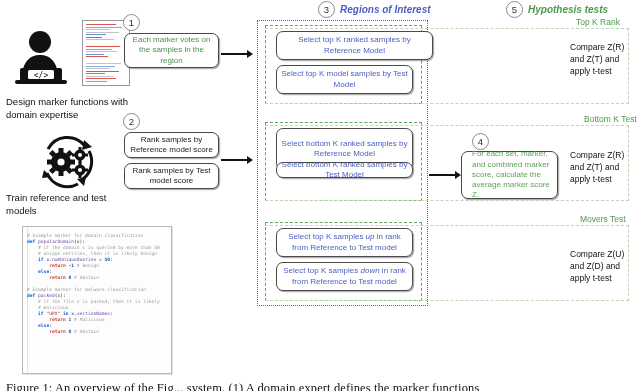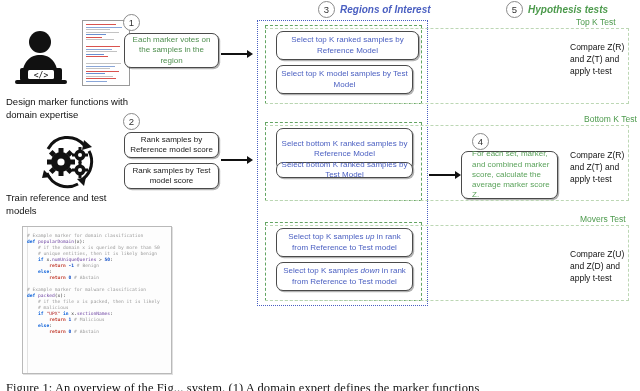--- a/index.html
+++ b/index.html
@@ -259,21 +259,21 @@
 
   <div class="abs step-circle" style="left:318px;top:1px;">3</div>
   <div class="abs sec-head blue" style="left:340px;top:4px;">Regions of Interest</div>
 
   <div class="abs step-circle" style="left:506px;top:1px;">5</div>
   <div class="abs sec-head green" style="left:528px;top:4px;">Hypothesis tests</div>
 
   <div class="abs dotted-blue" style="left:257px;top:20px;width:171px;height:286px;"></div>
 
   <div class="abs dashed-green" style="left:265px;top:25px;width:157px;height:79px;"></div>
-  <div class="abs pbox blue" style="left:276px;top:31px;width:143px;height:29px;">Select top K ranked samples by Reference Model</div>
+  <div class="abs pbox blue" style="left:276px;top:31px;width:157px;height:29px;">Select top K ranked samples by Reference Model</div>
   <div class="abs pbox blue" style="left:276px;top:65px;width:137px;height:29px;">Select top K model samples by Test Model</div>
 
   <div class="abs dashed-green" style="left:265px;top:122px;width:157px;height:79px;"></div>
   <div class="abs pbox blue" style="left:276px;top:128px;width:137px;height:42px;">Select bottom K ranked samples by Reference Model</div>
   <div class="abs pbox blue" style="left:276px;top:162px;width:137px;height:16px;">Select bottom K ranked samples by Test Model</div>
 
   <div class="abs dashed-green" style="left:265px;top:222px;width:157px;height:79px;"></div>
   <div class="abs pbox blue" style="left:276px;top:228px;width:137px;height:29px;">
     <span>Select top K samples <i>up</i> in rank from Reference to Test model</span>
   </div>
@@ -282,21 +282,21 @@
   </div>
 
   <div class="abs step-circle" style="left:472px;top:133px;">4</div>
   <div class="abs pbox green" style="left:461px;top:151px;width:97px;height:48px;text-align:left;justify-content:flex-start;padding-left:10px;">For each set, marker, and combined marker score, calculate the average marker score Z.</div>
 
   <div class="abs" style="left:429px;top:171px;width:34px;height:8px;">
     <div class="arrow-line abs" style="left:0;top:3px;width:27px;"></div>
     <div class="arrow-head abs" style="left:26px;top:0;"></div>
   </div>
 
-  <div class="abs sec-head green" style="left:576px;top:17px;font-weight:normal;font-style:normal;font-size:8.5px;">Top K Test</div>
+  <div class="abs sec-head green" style="left:576px;top:17px;font-weight:normal;font-style:normal;font-size:8.5px;">Top K Rank</div>
   <div class="abs dashed-green-lt" style="left:265px;top:28px;width:364px;height:76px;border-left:none;"></div>
   <div class="abs cmp" style="left:570px;top:42px;width:60px;">Compare Z(R) and Z(T) and apply t-test</div>
 
   <div class="abs sec-head green" style="left:568px;top:114px;font-weight:normal;font-style:normal;font-size:8.5px;padding-left:16px;">Bottom K Test</div>
   <div class="abs dashed-green-lt" style="left:265px;top:125px;width:364px;height:76px;border-left:none;"></div>
   <div class="abs cmp" style="left:570px;top:150px;width:60px;">Compare Z(R) and Z(T) and apply t-test</div>
 
   <div class="abs sec-head green" style="left:580px;top:214px;font-weight:normal;font-style:normal;font-size:8.5px;">Movers Test</div>
   <div class="abs dashed-green-lt" style="left:265px;top:225px;width:364px;height:76px;border-left:none;"></div>
   <div class="abs cmp" style="left:570px;top:249px;width:60px;">Compare Z(U) and Z(D) and apply t-test</div>

